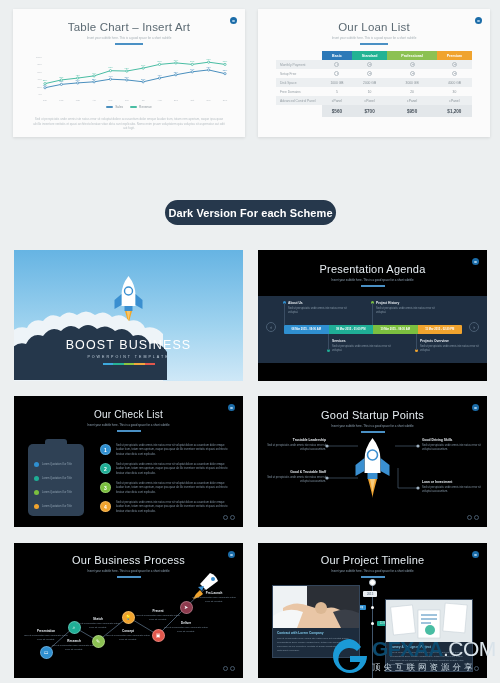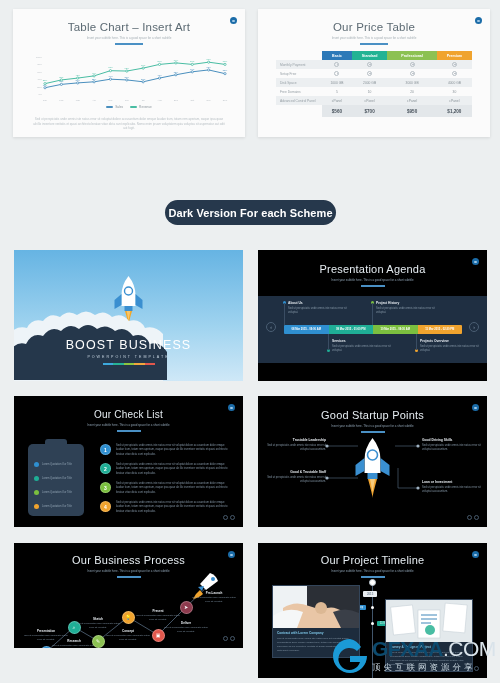--- a/index.html
+++ b/index.html
@@ -127,21 +127,21 @@
   #s6 { left: 258px; top: 396px; width: 229px; height: 131px; }
   #s6 .sl-title { font-size: 11px; margin-top: 13px; }
   #s6 .sl-sub { font-size: 3.3px; margin-top: 3px; }
   #s6 .sl-rule { width: 24px; margin-top: 3px; }
   .sp-item { position: absolute; width: 62px; }
   .sp-item h5 { font-size: 3.3px; color: #e9eef3; margin-bottom: 2px; }
   .sp-item p { font-size: 2.7px; color: #8496a6; line-height: 1.6; }
   .sp-left { text-align: right; }
 
   
-  #s7 { left: 14px; top: 543px; width: 229px; height: 105px; }
+  #s7 { left: 14px; top: 543px; width: 229px; height: 135px; }
   #s7 .sl-title { font-size: 11px; margin-top: 11px; }
   #s7 .sl-sub { font-size: 3.3px; margin-top: 3px; }
   #s7 .sl-rule { width: 24px; margin-top: 3px; }
   .bp-node { position: absolute; width: 13px; height: 13px; border-radius: 50%;
              border: 1.4px solid rgba(255,255,255,.25);
              display: flex; align-items: center; justify-content: center; }
   .bp-label { position: absolute; width: 48px; text-align: center; }
   .bp-label h6 { font-size: 3px; color: #e9eef3; margin-bottom: 1px; }
   .bp-label p { font-size: 2.4px; color: #7d90a2; line-height: 1.5; }
 
@@ -273,21 +273,21 @@
       <div>
           <i style="background:#49bda3"></i>
           <span>Revenue</span>
         </div>
     </div>
 
     <div class="chart-foot">Sed ut perspiciatis unde omnis iste natus error sit voluptat dolore accusantium dolor emque laudan tium, totam rem aperiam, eaque ipsa quae ab illo inventore veritatis et quasi architecto beatae vitae dicta sunt explicabo. Nemo enim ipsam voluptatem quia voluptas sit aspernatur aut odit aut fugit.</div>
   </div>
 
   <div class="slide slide-light" id="s2">
-    <div class="sl-title">Our Price Table</div>
+    <div class="sl-title">Our Loan List</div>
     <div class="sl-sub">Insert your subtitle here. This is a good space for a short subtitle</div>
     <div class="sl-rule"></div>
 
     <div class="corner-badge" style="right:8px; top:8px; width:7px; height:7px;">
         <i style="width:3px;height:2px;border-radius:1px;"></i>
       </div>
 
     <table class="ptable">
       <thead>
           <tr id="price-head">

